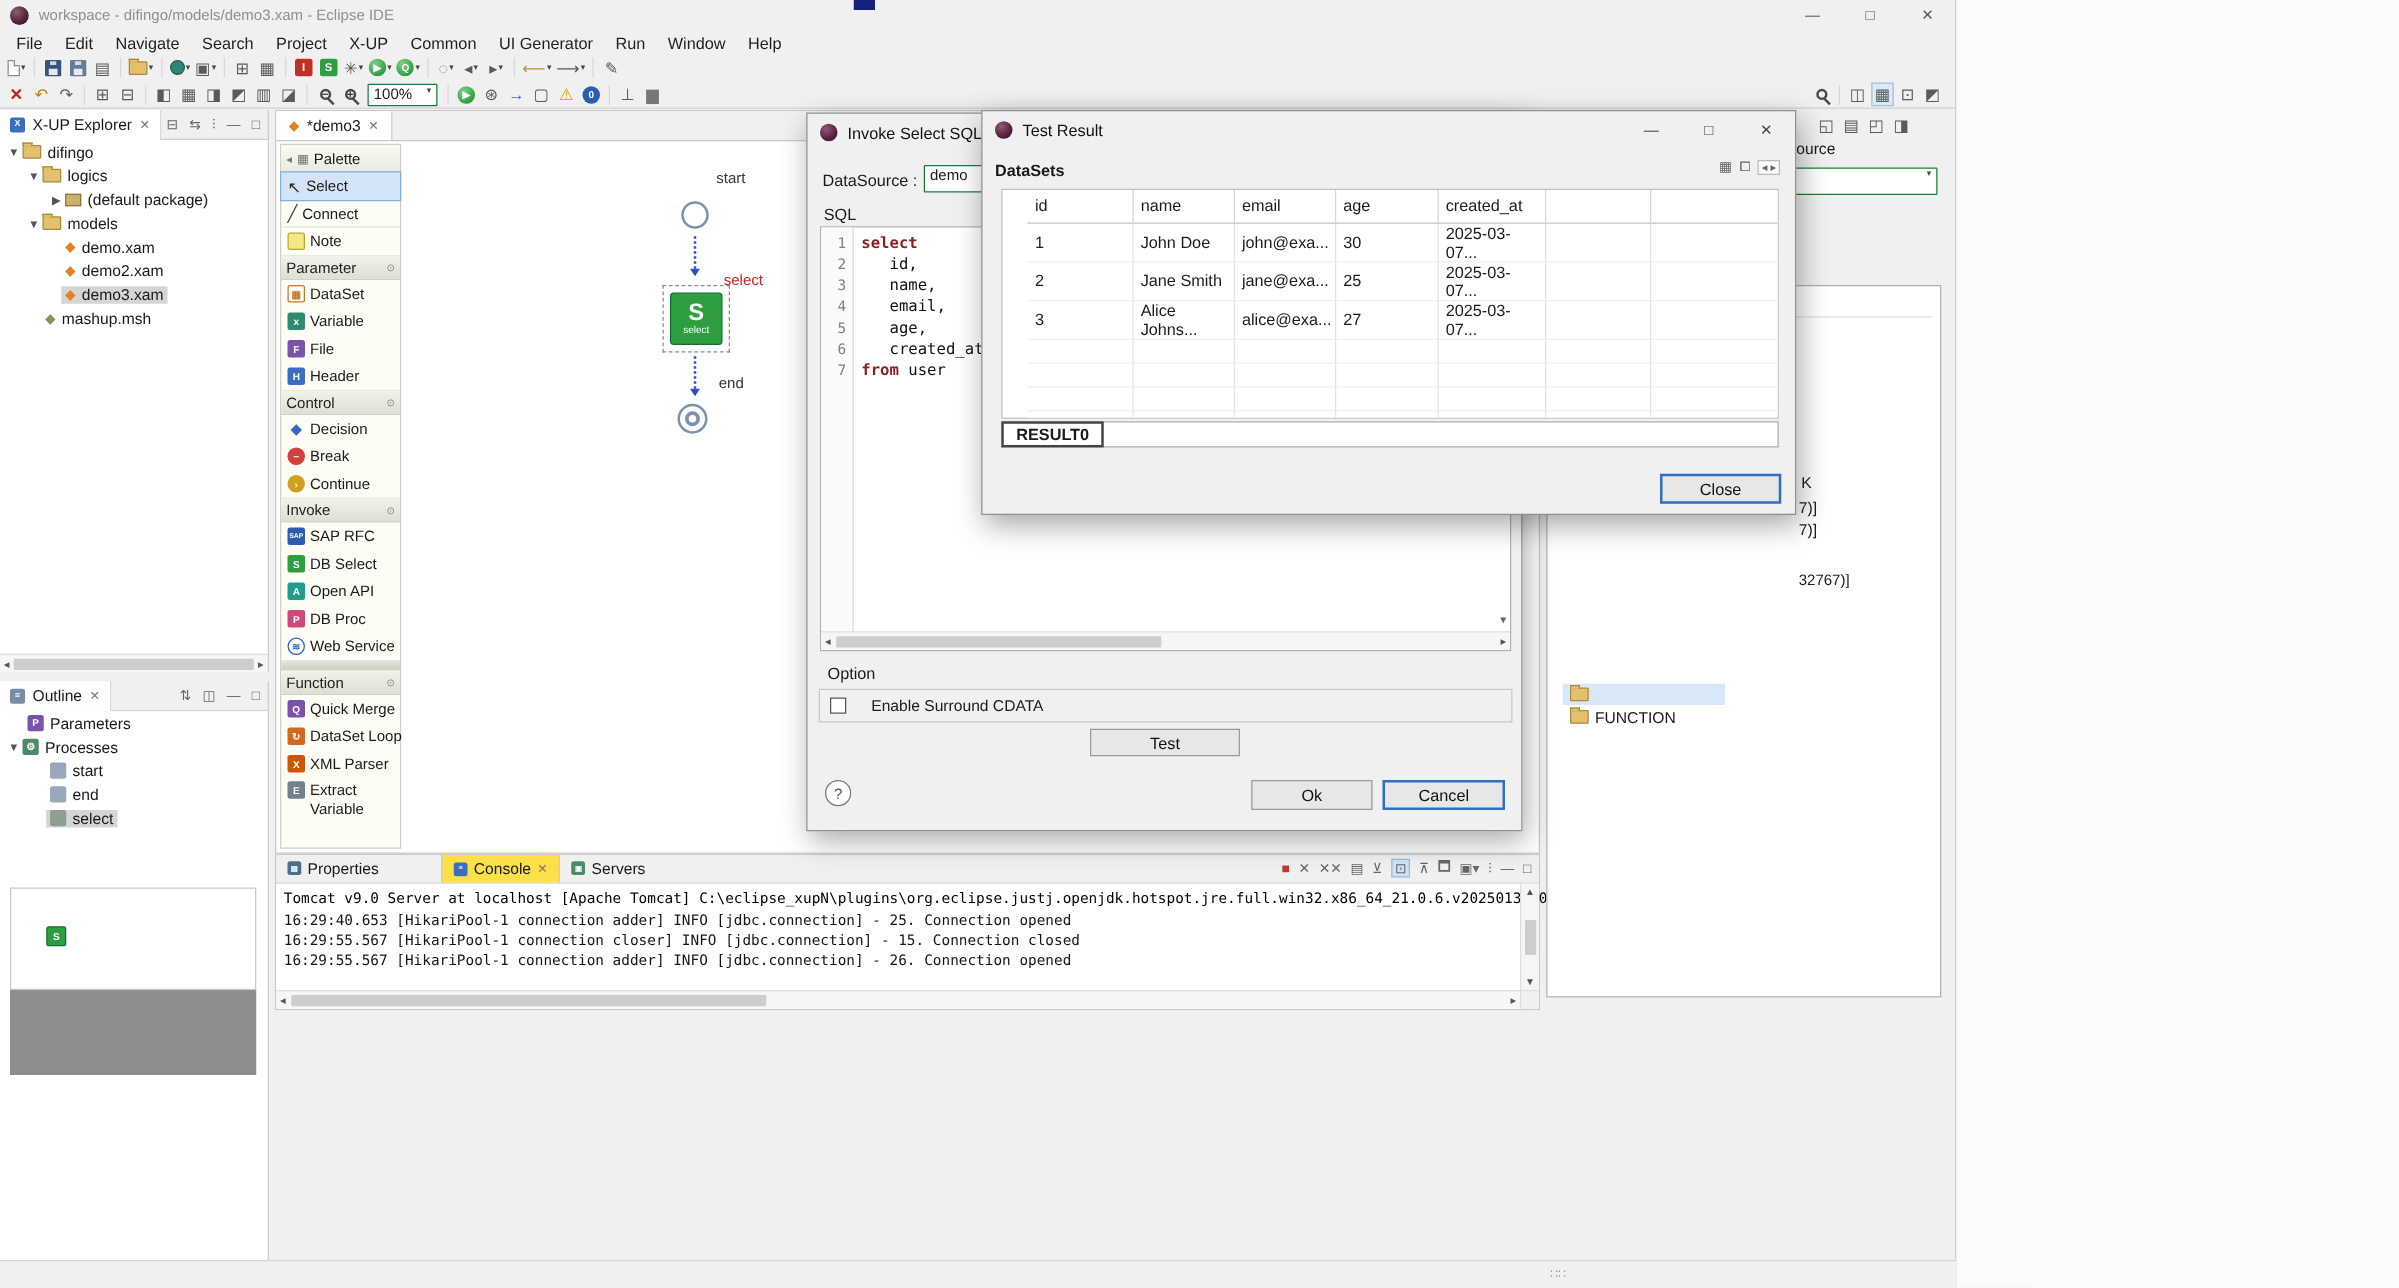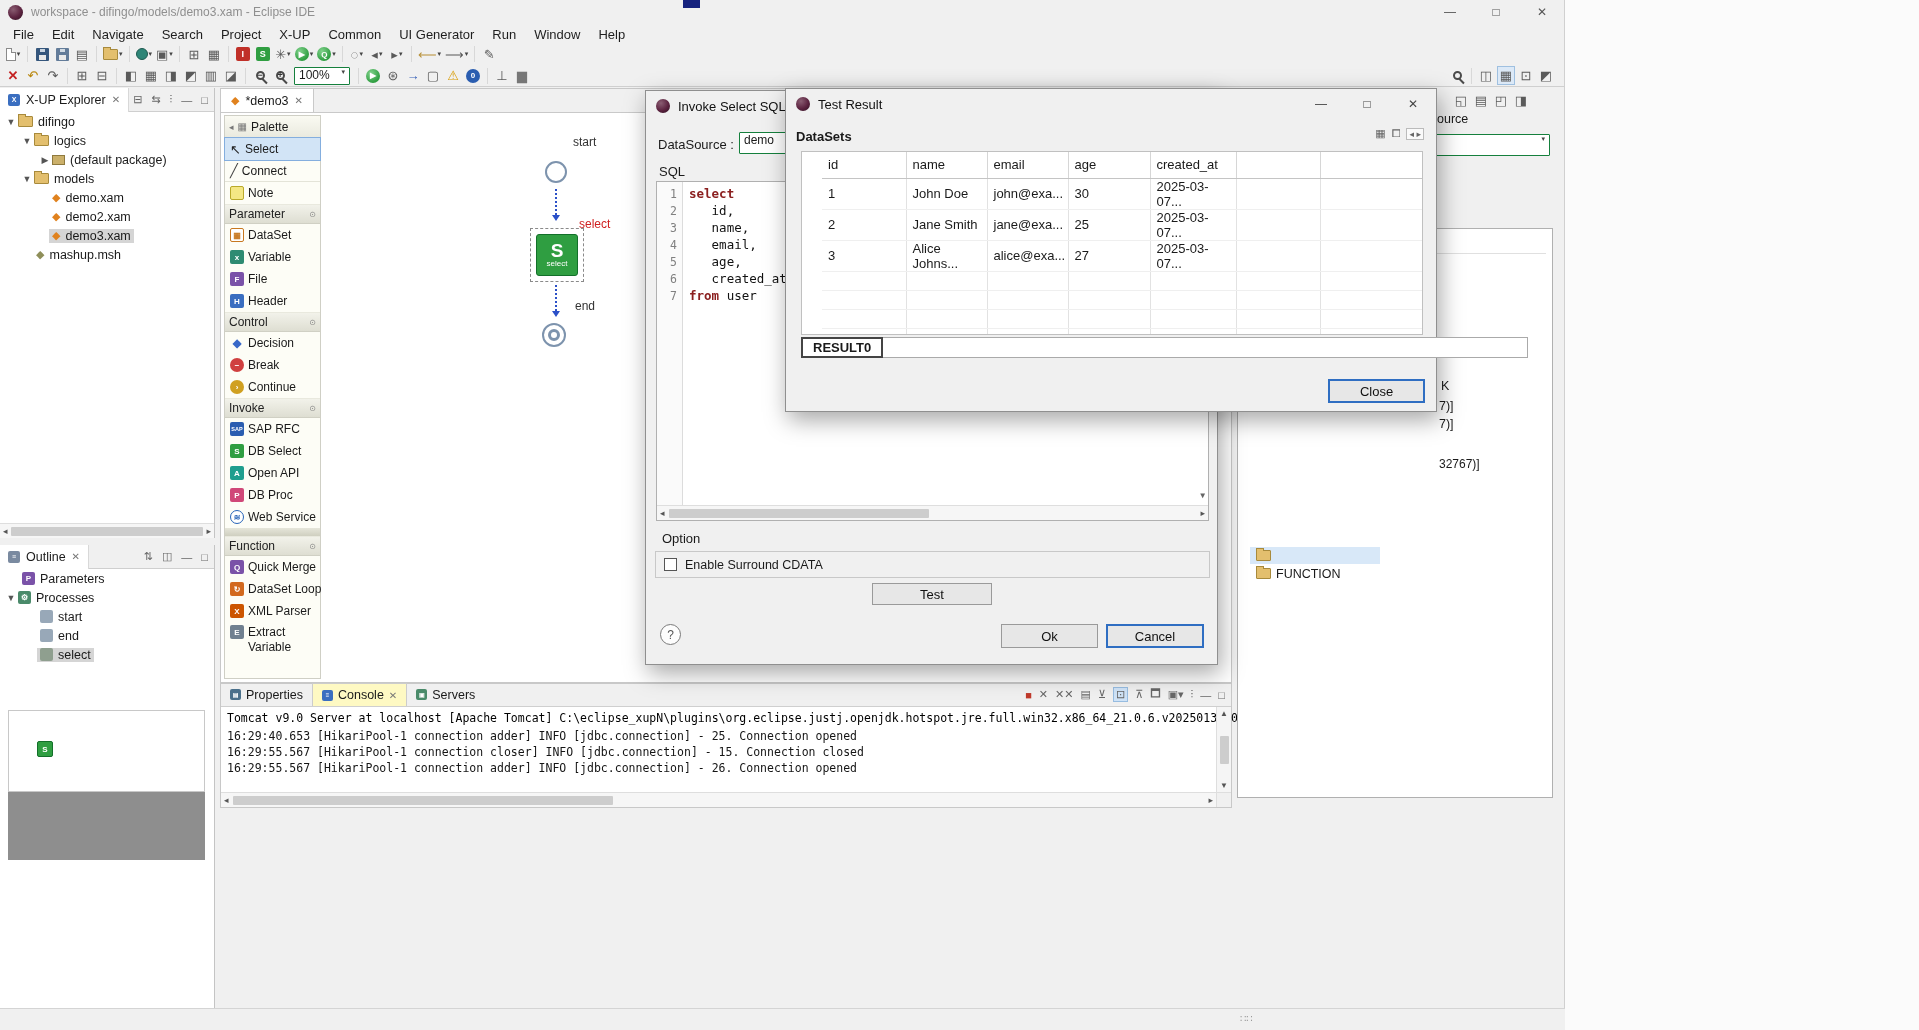--- a/index.html
+++ b/index.html
@@ -67,21 +67,21 @@
   .circ{position:absolute;border:2px solid #7d93ad;border-radius:50%;background:#fff;}
   .dots{position:absolute;width:0;border-left:2px dotted #2b50c8;}
   .ahead{position:absolute;width:0;height:0;border-left:4px solid transparent;border-right:4px solid transparent;border-top:6px solid #2b50c8;}
   .selbox{position:absolute;border:1px dashed #8a8a8a;}
   .snode{position:absolute;width:42px;height:42px;background:#2f9e41;border:1px solid #13702a;border-radius:3px;color:#fff;display:flex;flex-direction:column;align-items:center;justify-content:center;}
   .snode .s{font-size:19px;font-weight:bold;line-height:17px;}
   .snode .lbl{font-size:8px;line-height:9px;}
   
   .ctabbar{position:absolute;left:0;top:0;right:0;height:23px;display:flex;align-items:flex-end;background:#f0f0f0;border-bottom:1px solid #cfcfcf;}
   .ctab{display:flex;align-items:center;gap:5px;height:23px;padding:0 9px;font-size:12.5px;}
-  .ctab.active{background:#fef9c3;border:1px solid #ccc;border-bottom:none;}
+  .ctab.active{background:#fde047;border:1px solid #ccc;border-bottom:none;margin-left:41px;}
   .cicons{margin-left:auto;display:flex;align-items:center;gap:7px;padding-right:6px;color:#666;font-size:11px;height:23px;}
   .ccontent{position:absolute;left:0;top:23px;right:0;bottom:0;background:#fff;}
   .mono{font-family:"DejaVu Sans Mono",monospace;}
   .cline{position:absolute;left:6px;white-space:nowrap;font-size:11.5px;color:#151515;}
   .vsb{position:absolute;background:#f5f5f5;border-left:1px solid #dedede;display:flex;flex-direction:column;align-items:center;justify-content:space-between;font-size:8px;color:#555;padding:2px 0;}
   .thumb{background:#cdcdcd;border-radius:1px;}
   
   .dialog{position:absolute;background:#f0f0f0;border:1px solid #8f8f8f;box-shadow:3px 8px 22px rgba(0,0,0,.35);}
   .dtitle{display:flex;align-items:center;height:30px;padding-left:10px;font-size:13px;color:#111;gap:8px;}
   .dbtns{position:absolute;right:0;top:0;display:flex;}
@@ -688,21 +688,21 @@
           </div>
       </div>
       <span style="position:absolute;right:3px;bottom:20px;font-size:8px;color:#666;">▼</span>
       <div class="hsb" style="left:0;right:0;bottom:0;height:15px;font-family:'Liberation Sans',sans-serif;">
         <span>◂</span>
         <span class="thumb" style="height:9px;width:260px;margin-right:auto;margin-left:4px;"></span>
         <span>▸</span>
       </div>
     </div>
     <span style="position:absolute;left:16px;top:440px;font-size:13px;">Option</span>
-    <div style="position:absolute;left:9px;top:460px;width:555px;height:27px;border:1px solid #c8c8c8;display:flex;align-items:center;gap:8px;padding-left:8px;">
+    <div style="position:absolute;left:9px;top:460px;width:555px;height:27px;border:1px solid #c8c8c8;display:flex;align-items:center;gap:20px;padding-left:8px;">
       <span class="chk"></span>
       <span style="font-size:12.5px;">Enable Surround CDATA</span>
     </div>
     <div class="btn" style="position:absolute;left:226px;top:492px;width:120px;height:22px;">Test</div>
     <div class="helpc" style="left:14px;top:533px;">?</div>
     <div class="btn" style="position:absolute;left:355px;top:533px;width:97px;height:24px;">Ok</div>
     <div class="btn default" style="position:absolute;left:460px;top:533px;width:98px;height:24px;">Cancel</div>
   </div>
 
   <div class="dialog" style="left:785px;top:88px;width:652px;height:324px;z-index:50;">
@@ -802,21 +802,21 @@
               <td></td>
               <td></td>
               <td></td>
               <td></td>
               <td></td>
             </tr>
 
       </tbody>
         </table>
     </div>
-    <div class="result-strip" style="left:15px;top:248px;width:727px;height:21px;">
+    <div class="result-strip" style="left:15px;top:248px;width:622px;height:21px;">
       <span class="result-tab">RESULT0</span>
     </div>
     <div class="btn default" style="position:absolute;left:542px;top:290px;width:97px;height:24px;">Close</div>
   </div>
 
   <div class="statusbar">
     <span style="position:absolute;left:1240px;top:4px;color:#9a9a9a;font-size:10px;">∷∷</span>
   </div>
 
   <div class="indicator"></div>

